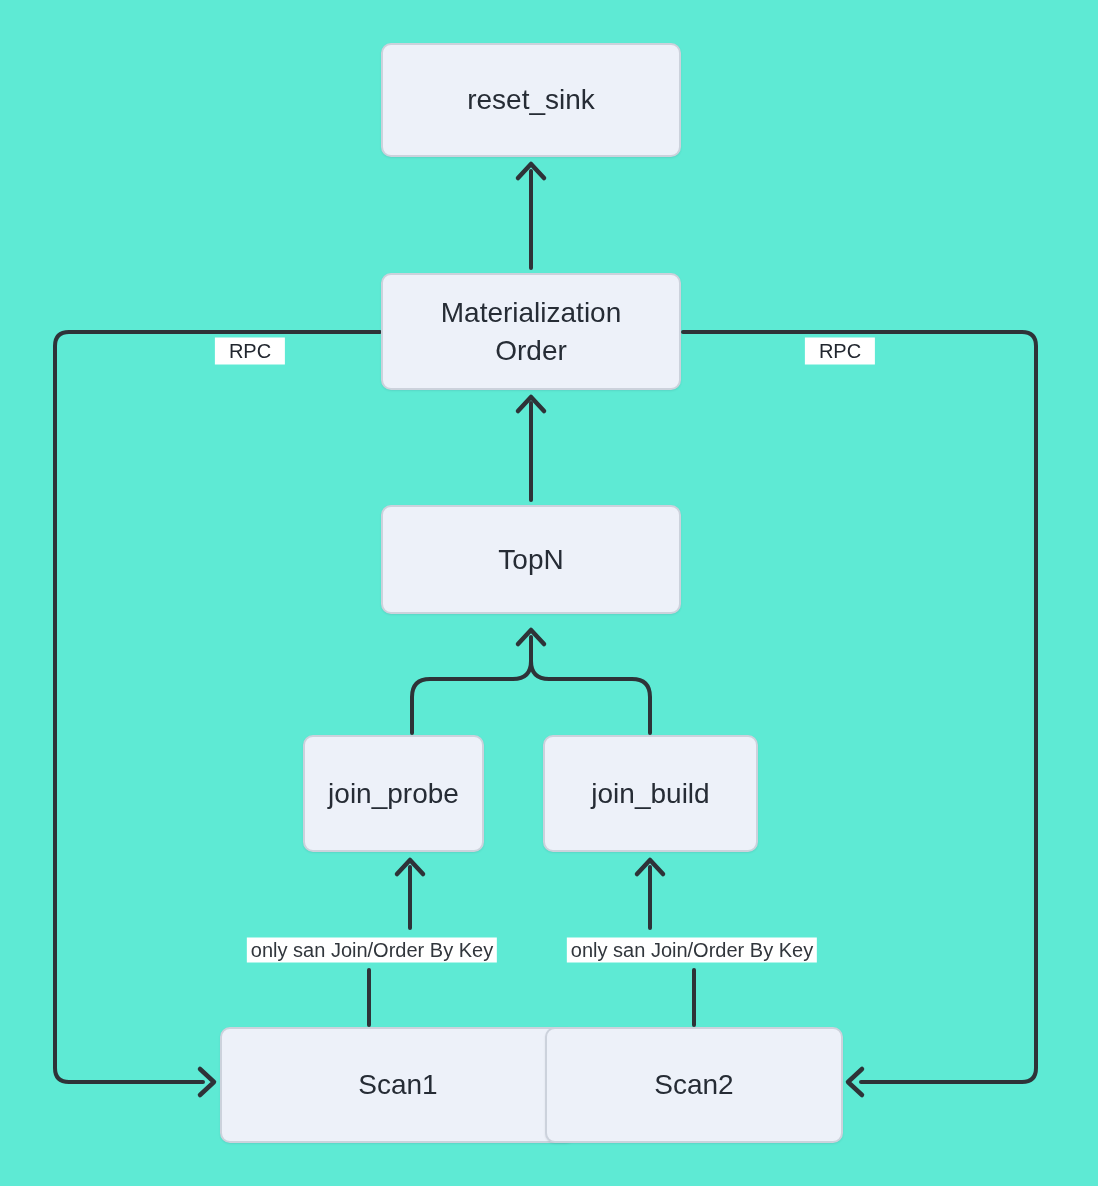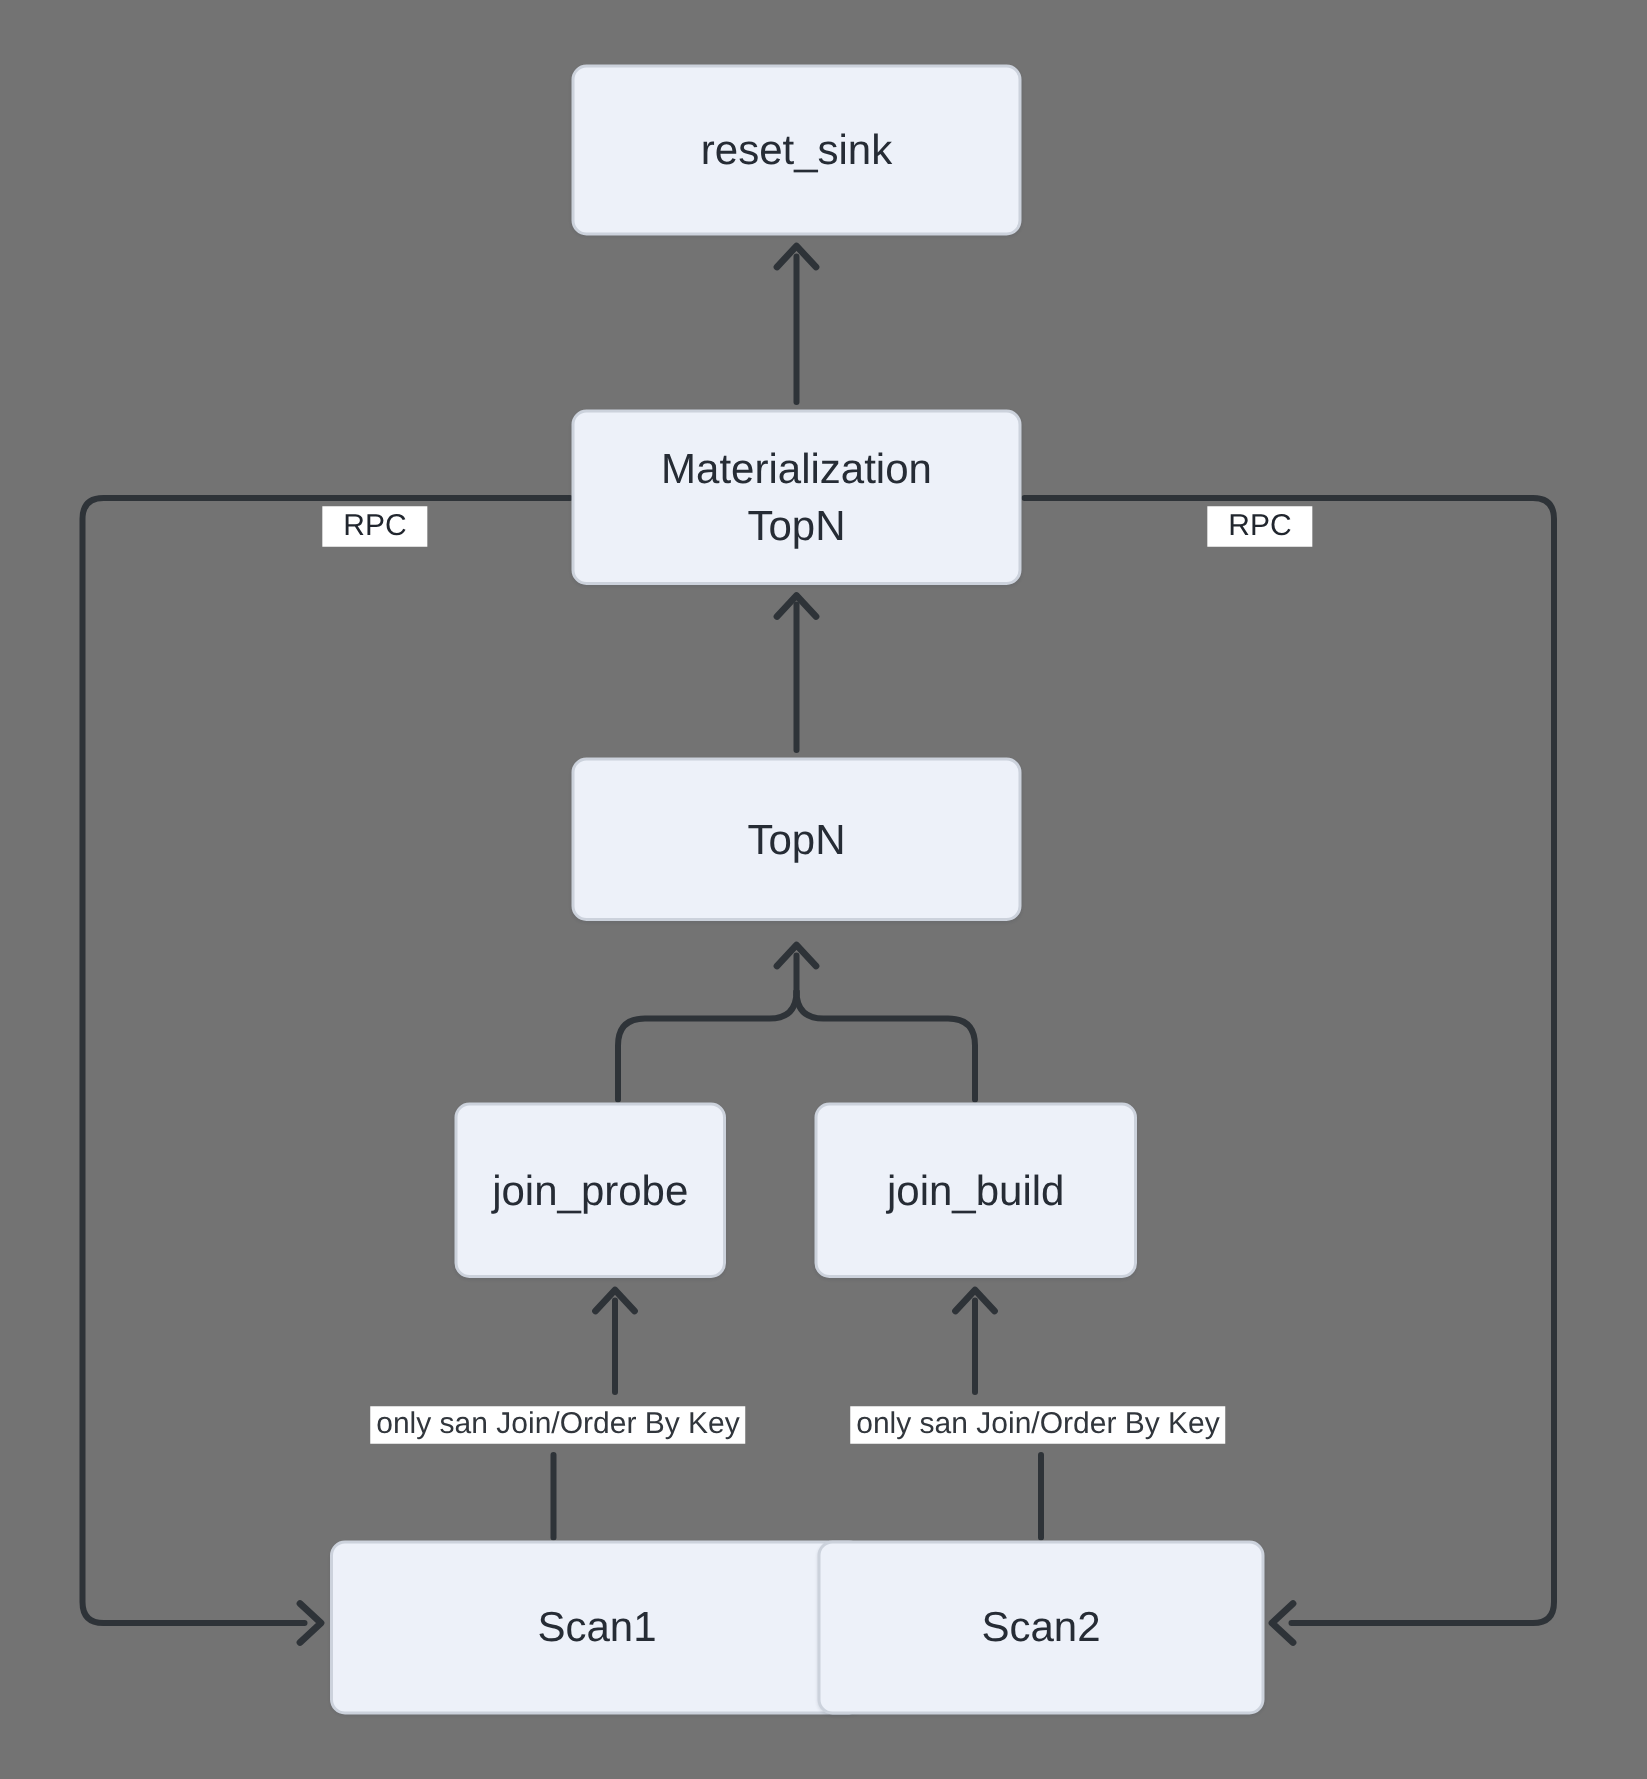--- a/index.html
+++ b/index.html
@@ -4,21 +4,21 @@
 <style>
   html, body {
     margin: 0;
     padding: 0;
     background: #ffffff;
   }
   .canvas {
     position: relative;
     width: 1098px;
     height: 1186px;
-    background: #737373;
+    background: #5eead4;
     font-family: "Liberation Sans", "DejaVu Sans", sans-serif;
     overflow: hidden;
   }
   svg.edges {
     position: absolute;
     left: 0;
     top: 0;
     width: 1098px;
     height: 1186px;
   }
@@ -115,21 +115,21 @@
       <path d="M683 332 H1022 Q1036 332 1036 346 V1068 Q1036 1082 1022 1082 H861"></path>
       <path class="arrowhead" d="M862 1069 L848 1082 L862 1095"></path>
     </g>
   </svg>
 
   <div class="node" style="left:381px; top:43px; width:300px; height:114px;">
     <span>reset_sink</span>
   </div>
 
   <div class="node" style="left:381px; top:273px; width:300px; height:117px;">
-    <span class="wrap-narrow">Materialization TopN</span>
+    <span class="wrap-narrow">Materialization Order</span>
   </div>
 
   <div class="node" style="left:381px; top:505px; width:300px; height:109px;">
     <span>TopN</span>
   </div>
 
   <div class="node" style="left:303px; top:735px; width:181px; height:117px;">
     <span>join_probe</span>
   </div>
 

